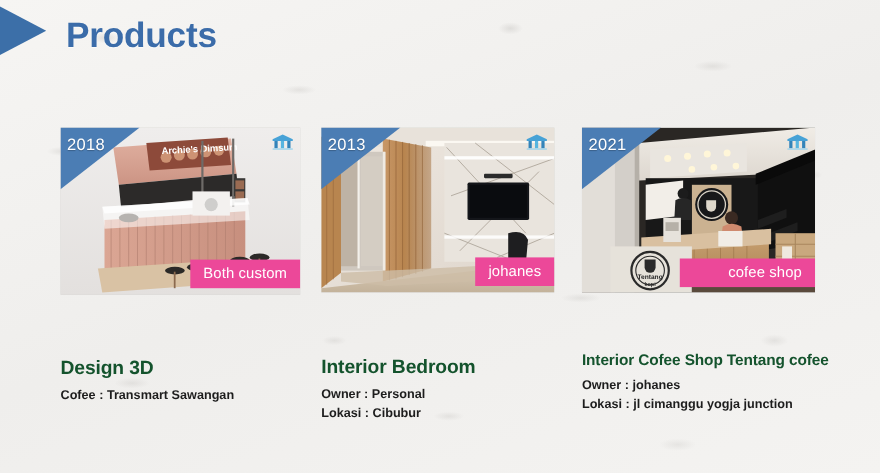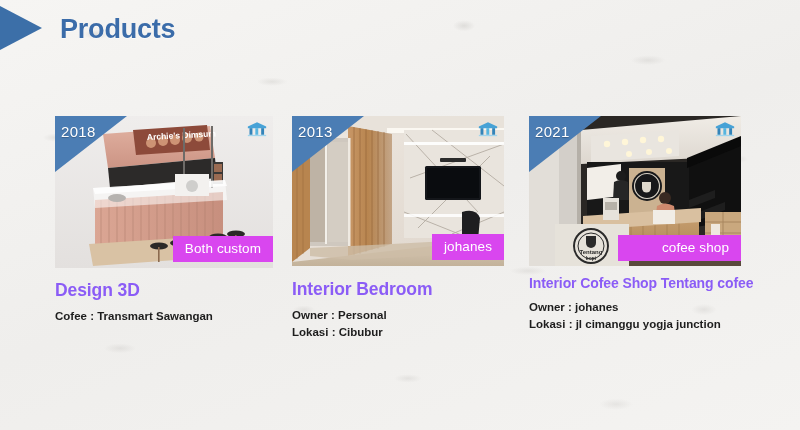--- a/index.html
+++ b/index.html
@@ -55,21 +55,21 @@
     width: 0; height: 0;
     border-top: 22px solid transparent;
     border-bottom: 22px solid transparent;
     border-left: 42px solid #3c6fa8;
   }
 
   #page-title {
     position: absolute;
     left: 60px;
     top: 14px;
-    font-size: 27px;
+    font-size: 32px;
     font-weight: bold;
     color: #3b6ca9;
     letter-spacing: -0.2px;
     text-shadow: 0 1px 0 rgba(255,255,255,.55);
   }
 
   
   #cards {
     position: absolute;
     top: 116px;
@@ -128,39 +128,40 @@
     width: 20px;
     height: 16px;
     opacity: .95;
   }
 
   
   .caption-chip {
     position: absolute;
     bottom: 6px;
     right: 0;
-    background: #d946ef;
+    background: #ec4899;
     color: #ffffff;
     font-size: 13.5px;
     padding: 5px 12px 6px 12px;
     white-space: nowrap;
     letter-spacing: .1px;
   }
 
   .card-body {
     position: absolute;
     left: 0;
   }
 
   .card-title {
     font-size: 17.5px;
     font-weight: bold;
-    color: #8b5cf6;
+    color: #14532d;
     line-height: 1.22;
     letter-spacing: -0.1px;
+    margin-top: 44px;
   }
 
   .card-meta {
     margin-top: 7px;
   }
 
   .meta-line {
     font-size: 11.5px;
     font-weight: bold;
     color: #1d1d1d;

